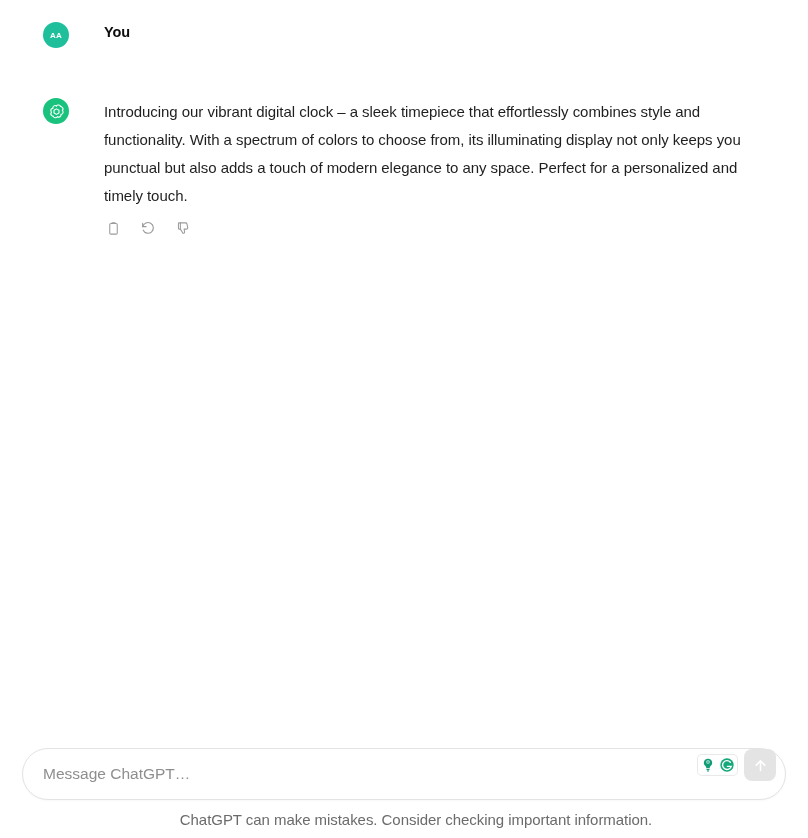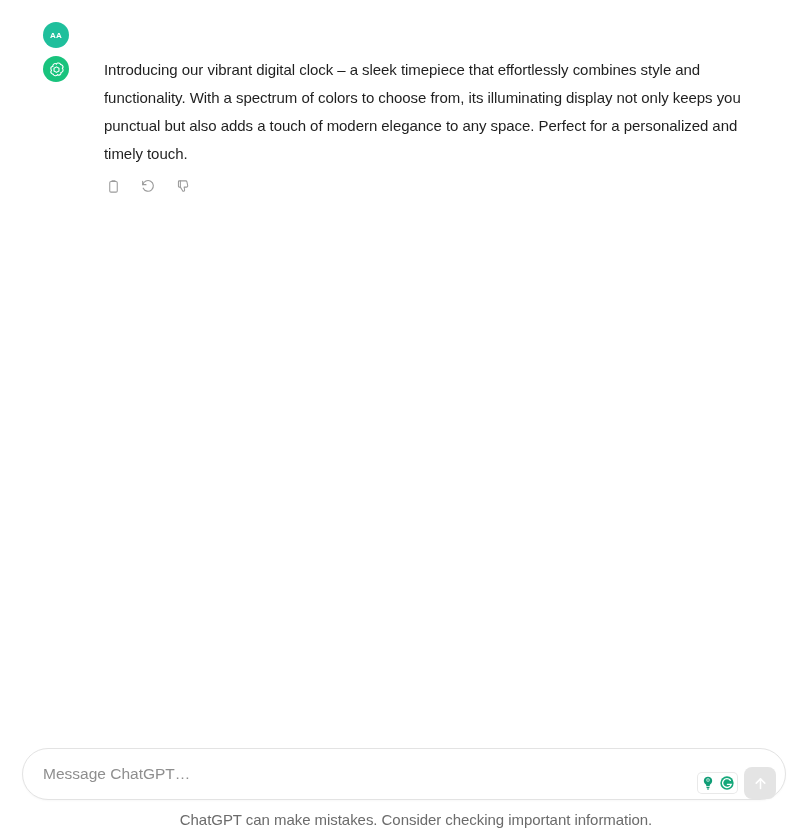--- a/index.html
+++ b/index.html
@@ -114,21 +114,21 @@
     position: absolute;
     left: 22px;
     top: 0;
     width: 764px;
     height: 52px;
     box-sizing: border-box;
     border: 1px solid #e3e3e3;
     border-radius: 26px;
     background: #ffffff;
     display: flex;
-    align-items: flex-end;
+    align-items: flex-start;
     box-shadow: 0 1px 2px rgba(0,0,0,0.03);
   }
 
   .composer-input {
     flex: 1;
     border: none;
     outline: none;
     background: transparent;
     font-family: "Liberation Sans", sans-serif;
     font-size: 15.5px;
@@ -196,20 +196,21 @@
 </head>
 <body>
 
 <div id="conversation">
 
   <div class="message user-message">
     <div class="avatar avatar-user">
       <span>AA</span>
     </div>
     <div class="message-body">
+      <div class="author">You</div>
     </div>
   </div>
 
   <div class="message assistant-message">
     <div class="avatar avatar-assistant">
       <span>
         <svg width="17" height="17" viewBox="0 0 24 24" fill="none" stroke="#ffffff" stroke-width="1.5" stroke-linecap="round" stroke-linejoin="round">
           <path d="M12 4.2c-1.6-.95-3.7-.45-4.7 1.15-.35.6-.5 1.3-.45 2"></path>
           <path d="M6.85 7.35c-1.85.3-3.1 2.05-2.8 3.9.1.7.45 1.3.9 1.8"></path>
           <path d="M4.95 13.05c-1.2 1.45-1 3.6.45 4.8.55.45 1.2.7 1.9.75"></path>

